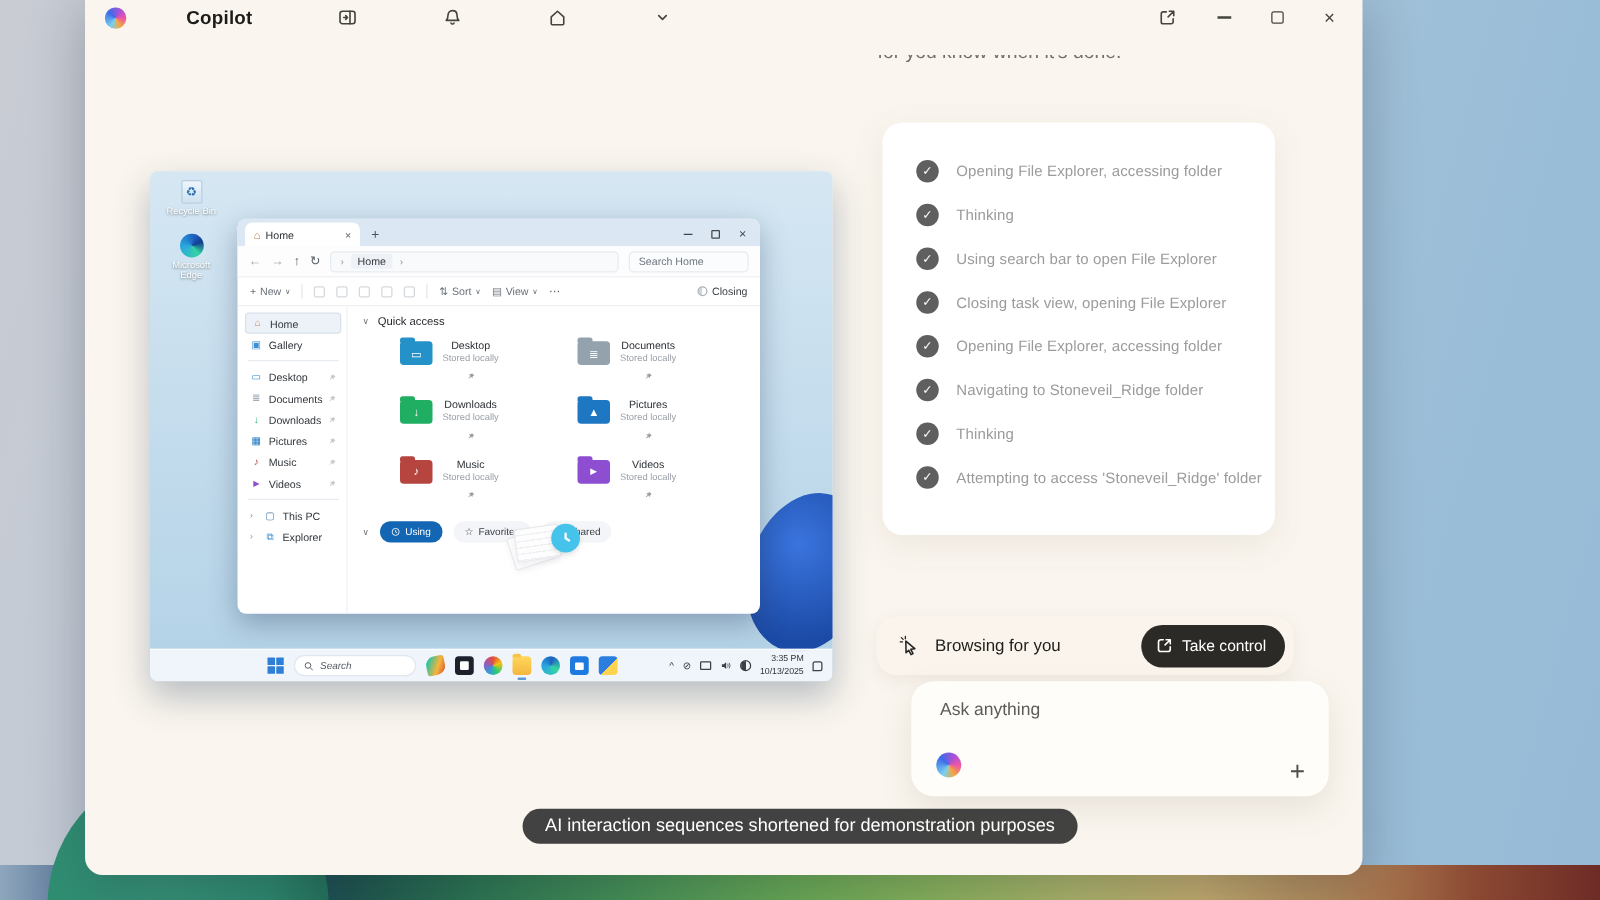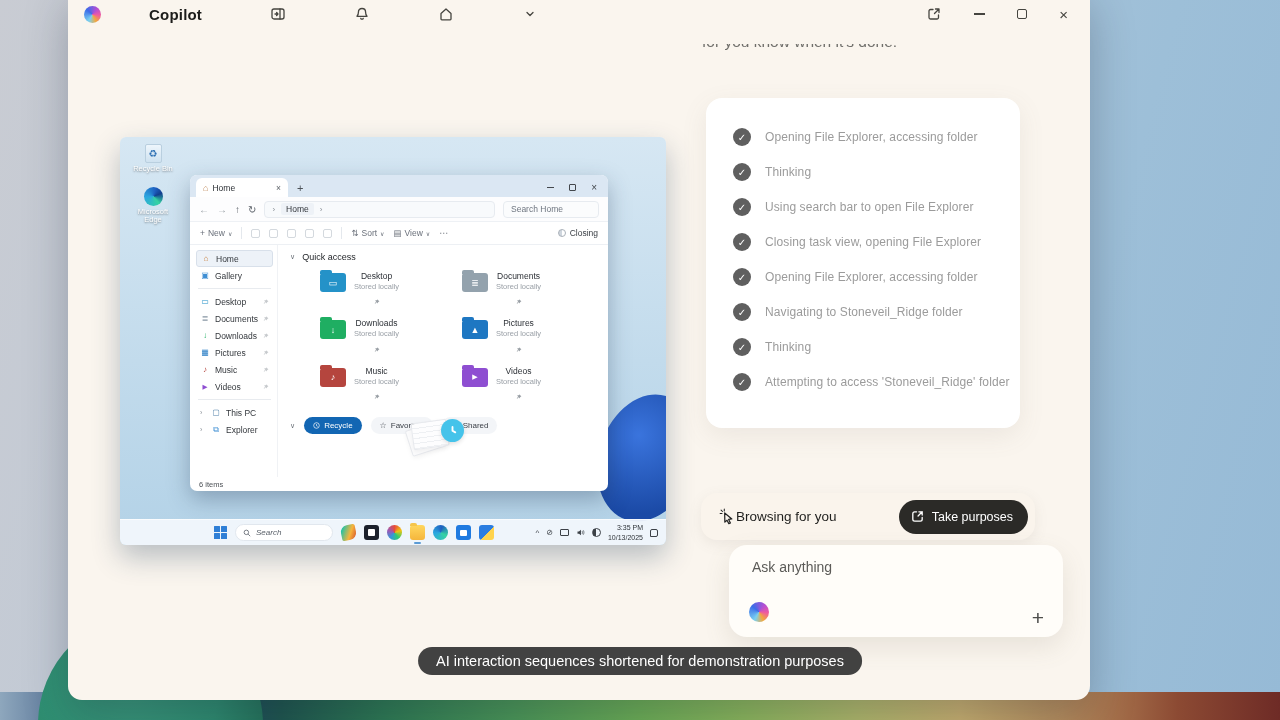--- a/index.html
+++ b/index.html
@@ -147,21 +147,21 @@
   
   .task-card { position:absolute; left:638px; top:112px; width:314px; height:330px; background:#fff; border-radius:16px;
                box-shadow:0 8px 26px rgba(120,110,95,.10); padding:30px 22px 0 27px; display:flex; flex-direction:column; gap:17px; }
   .task-row { display:flex; align-items:center; gap:14px; height:18px; }
   .task-check { width:18px; height:18px; border-radius:50%; background:#5f5f5f; color:#fff; font-size:10px;
                 display:flex; align-items:center; justify-content:center; flex:none; }
   .task-label { font-size:12px; color:#9b9b9b; letter-spacing:.1px; white-space:nowrap; }
 
   .agent-bar { position:absolute; left:633px; top:507px; width:334px; height:47px; background:#faf4ec; border-radius:16px;
                display:flex; align-items:center; padding:0 7px 0 18px; box-shadow:0 4px 14px rgba(120,110,95,.10); }
-  .agent-label { font-size:13.5px; color:#1f1f1d; }
+  .agent-label { margin-left:12px; font-size:13.5px; color:#1f1f1d; }
   .take-ctl { margin-left:auto; height:34px; border-radius:17px; background:#2b2a27; color:#fff; display:flex; align-items:center;
               gap:7px; padding:0 15px 0 11px; font-size:12.5px; cursor:pointer; }
 
   .composer { position:absolute; left:633px; top:559px; width:334px; height:92px; background:#fffdf9; border-radius:18px;
               box-shadow:0 10px 26px rgba(120,110,95,.14);margin-left:28px; }
   .composer input { position:absolute; left:23px; top:14px; right:20px; border:none; outline:none; background:transparent;
                     font-size:14px; color:#4a4a48; font-family:"Liberation Sans",sans-serif; }
   .composer input::placeholder { color:#5c5b58; opacity:1; }
   .composer .logo { position:absolute; left:20px; bottom:15px; width:20px; height:20px; }
   .composer .plus { position:absolute; right:19px; bottom:9px; font-size:21px; color:#4d4d4b; cursor:pointer; line-height:1; }
@@ -423,21 +423,21 @@
               </div>
             </div>
 
             <div class="chips">
               <span class="v">∨</span>
               <div class="chip active">
                 <svg width="7" height="7" viewBox="0 0 10 10">
                     <circle cx="5" cy="5" r="4" fill="none" stroke="#fff" stroke-width="1"></circle>
                     <path d="M5 3v2.3l1.6.9" stroke="#fff" stroke-width="1" fill="none"></path>
                   </svg>
-                <span>Recycle</span>
+                <span>Using</span>
               </div>
               <div class="chip">
                 <span style="font-size:8px">☆</span>
                 <span>Favorites</span>
               </div>
               <div class="chip">
                 <svg width="8" height="7" viewBox="0 0 12 10">
                     <circle cx="4" cy="3.4" r="1.8" fill="none" stroke="#3a3f46"></circle>
                     <path d="M1 9c.4-1.8 1.6-2.7 3-2.7S8.6 7.2 9 9" fill="none" stroke="#3a3f46"></path>
                     <circle cx="8.7" cy="3" r="1.4" fill="none" stroke="#3a3f46"></circle>
@@ -452,23 +452,20 @@
               <div class="paper p2"></div>
               <div class="clock-badge">
                 <svg width="13" height="13" viewBox="0 0 14 14">
                     <path d="M7 3.2v4l3 1.8" stroke="#fff" stroke-width="2" stroke-linecap="round" fill="none"></path>
                   </svg>
               </div>
             </div>
           </div>
         </div>
 
-        <div class="x-status">
-          <span>6 items</span>
-        </div>
       </div>
 
       <div class="tb">
         <div class="tb-center">
           <div class="tb-start">
               <i></i>
               <i></i>
               <i></i>
               <i></i>
             </div>
@@ -560,21 +557,21 @@
       <svg width="17" height="17" viewBox="0 0 18 18">
         <path d="M6 5.2L13.6 11.6 10.2 12.1 12.1 15.8 10.4 16.6 8.5 12.9 6.2 15z" fill="none" stroke="#222" stroke-width="1.3" stroke-linejoin="round"></path>
         <path d="M2.2 2.2l1.5 1.5M1.2 5.8h2M5.6 1.2v2" stroke="#222" stroke-width="1.1" stroke-linecap="round"></path>
       </svg>
       <span class="agent-label">Browsing for you</span>
       <div class="take-ctl">
         <svg width="15" height="15" viewBox="0 0 16 16">
           <path d="M7 3H5a2 2 0 0 0-2 2v6a2 2 0 0 0 2 2h6a2 2 0 0 0 2-2V9" fill="none" stroke="#fff" stroke-width="1.4" stroke-linecap="round"></path>
           <path d="M13 3L8.6 7.4M9.5 3H13v3.5" fill="none" stroke="#fff" stroke-width="1.4" stroke-linecap="round" stroke-linejoin="round"></path>
         </svg>
-        <span>Take purposes</span>
+        <span>Take control</span>
       </div>
     </div>
 
     <div class="composer">
       <input type="text" placeholder="Ask anything" style="">
       <div class="logo"></div>
       <div class="plus">+</div>
     </div>
   </div>
 

